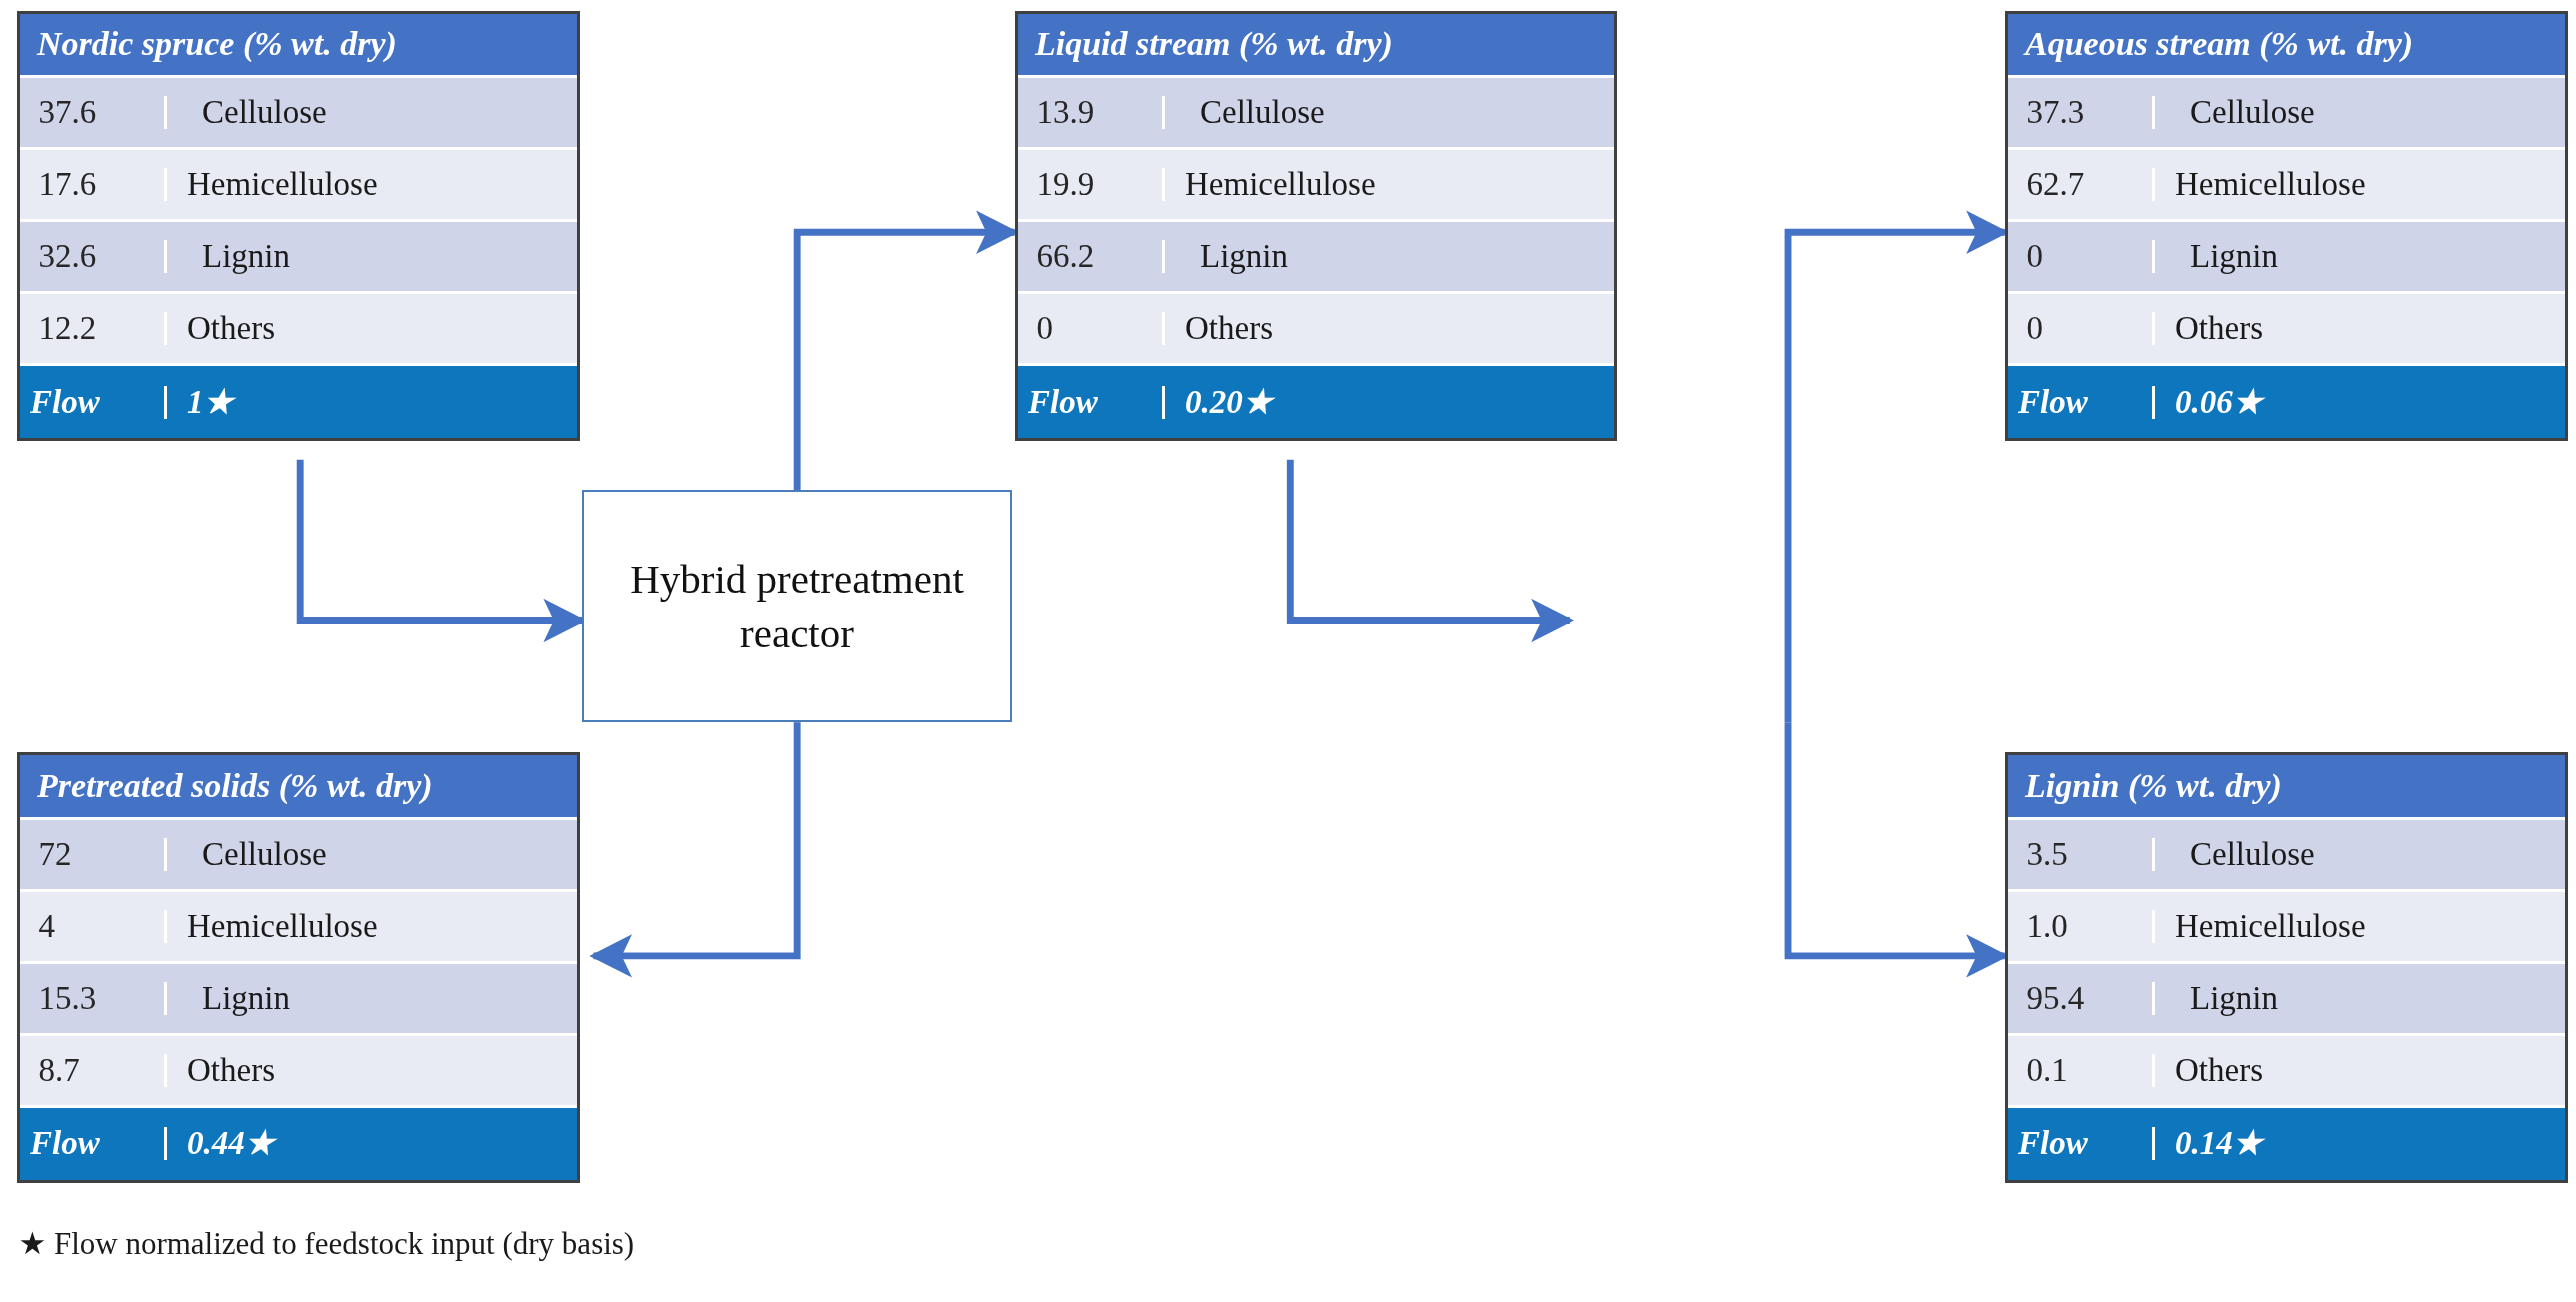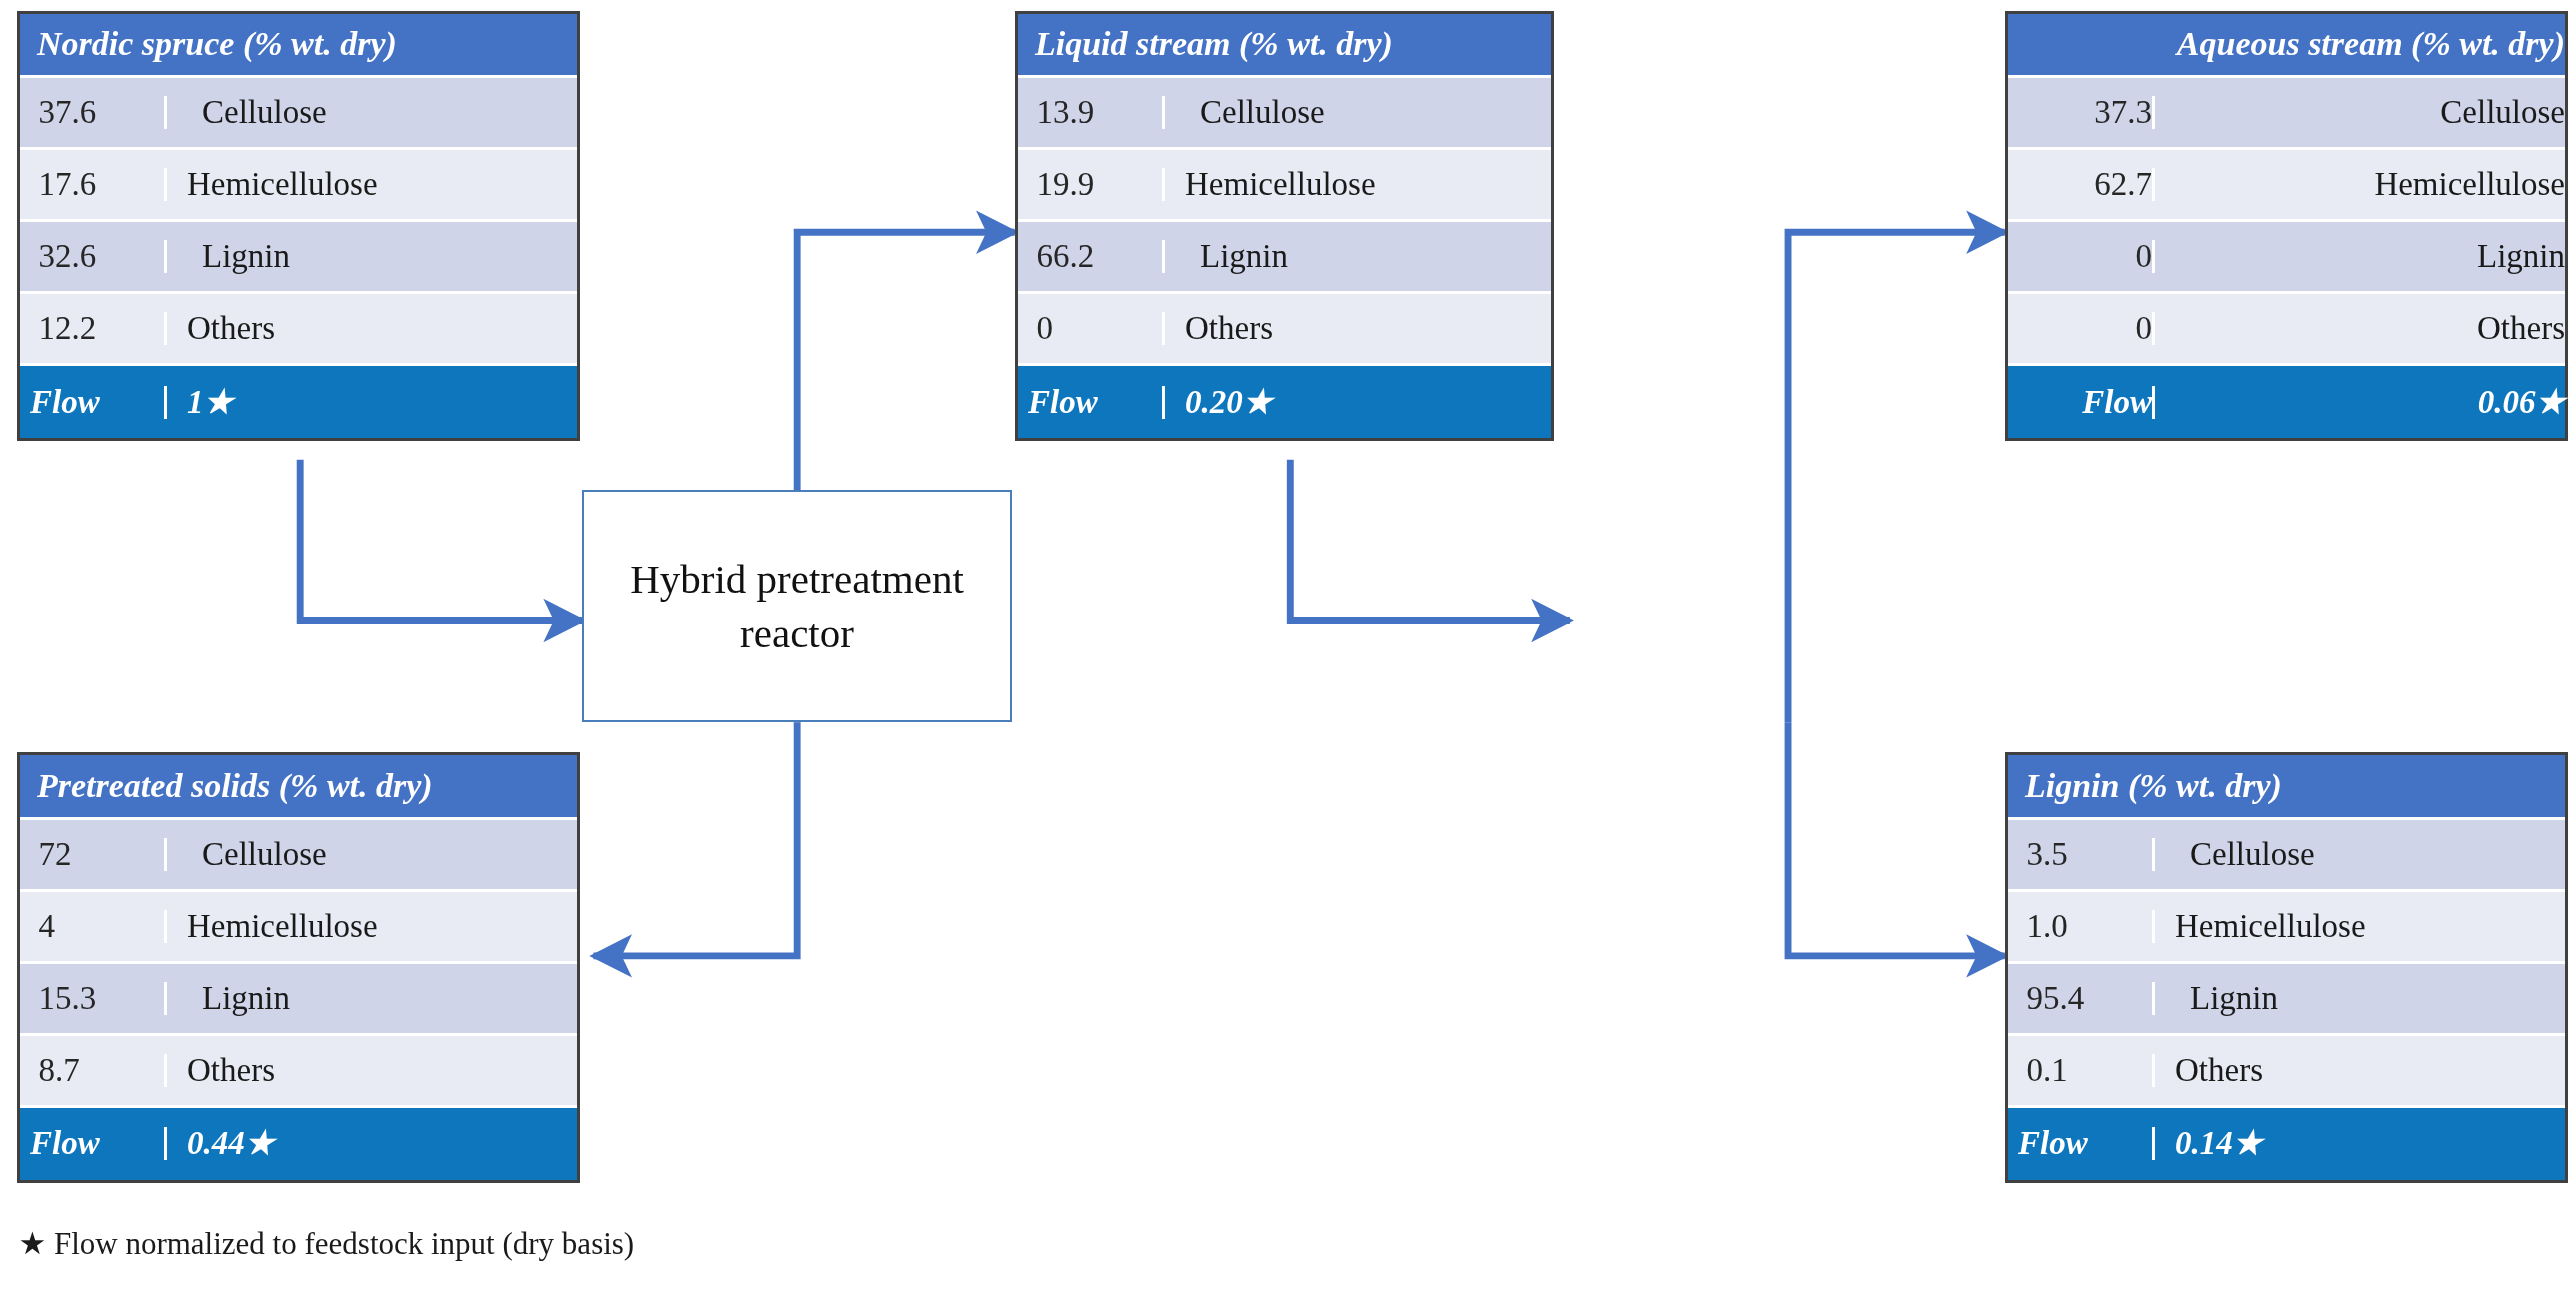--- a/index.html
+++ b/index.html
@@ -149,21 +149,21 @@
     <div class="st-row even">
       <div class="st-val">12.2</div>
       <div class="st-lab">Others</div>
     </div>
     <div class="st-flow">
       <div class="fl-key">Flow</div>
       <div class="fl-val">1★</div>
     </div>
   </div>
 
-  <div class="stream-table" style="left:1015px;top:10.7px;width:539px;">
+  <div class="stream-table" style="left:1015px;top:10.7px;width:602px;">
     <div class="st-head">Liquid stream (% wt. dry)</div>
     <div class="st-row odd">
       <div class="st-val">13.9</div>
       <div class="st-lab">Cellulose</div>
     </div>
     <div class="st-row even">
       <div class="st-val">19.9</div>
       <div class="st-lab">Hemicellulose</div>
     </div>
     <div class="st-row odd">
@@ -173,21 +173,21 @@
     <div class="st-row even">
       <div class="st-val">0</div>
       <div class="st-lab">Others</div>
     </div>
     <div class="st-flow">
       <div class="fl-key">Flow</div>
       <div class="fl-val">0.20★</div>
     </div>
   </div>
 
-  <div class="stream-table" style="left:2005px;top:10.7px;width:563px;text-align:right;">
+  <div class="stream-table" style="left:2005px;top:10.7px;width:563px;">
     <div class="st-head">Aqueous stream (% wt. dry)</div>
     <div class="st-row odd">
       <div class="st-val">37.3</div>
       <div class="st-lab">Cellulose</div>
     </div>
     <div class="st-row even">
       <div class="st-val">62.7</div>
       <div class="st-lab">Hemicellulose</div>
     </div>
     <div class="st-row odd">

